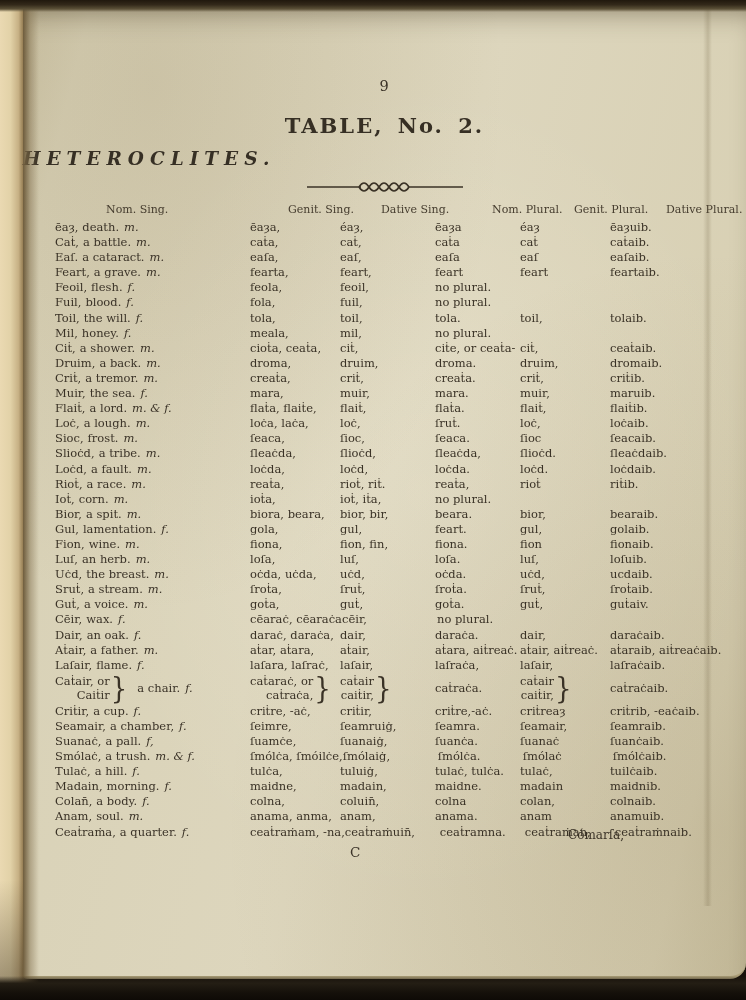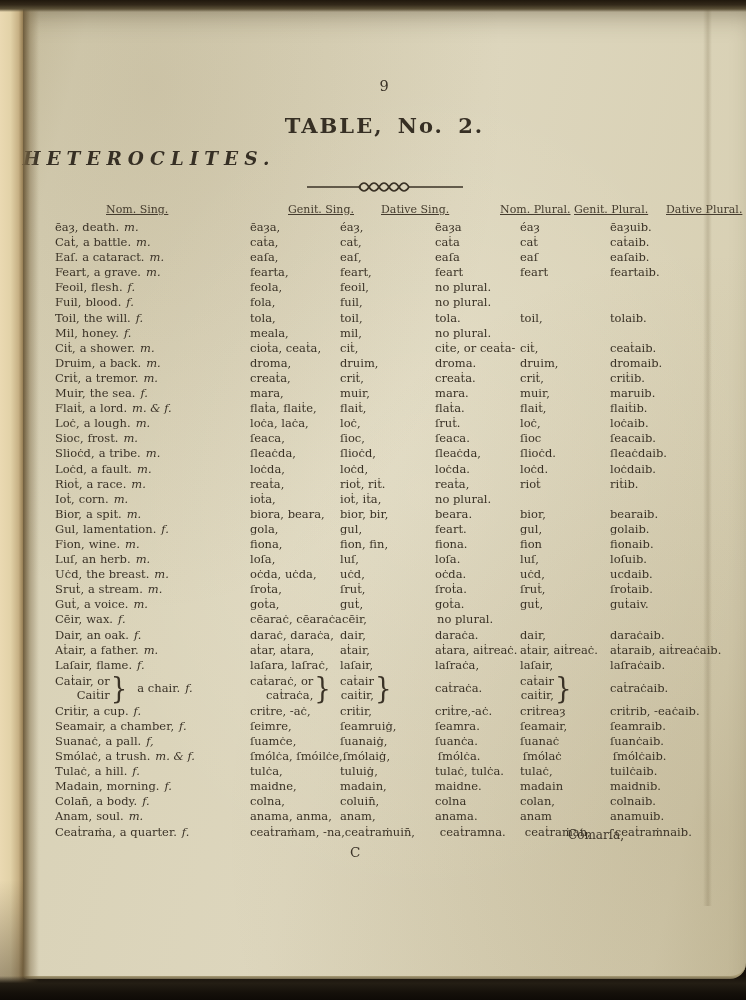--- a/index.html
+++ b/index.html
@@ -63,25 +63,25 @@
   .grammar-table{margin-left:32px;margin-top:7px;}
   .tr{display:flex;line-height:15.1px;font-size:11.5px;}
   .c{flex:0 0 auto;white-space:nowrap;}
   .c1{min-width:195px;}
   .c2{min-width:90px;}
   .c3{min-width:95px;}
   .c4{min-width:85px;}
   .c5{min-width:90px;}
   .c6{min-width:112px;}
   .head{font-size:11px;color:#453c2e;line-height:17px;margin-bottom:2px;}
-  .head .c{position:relative;text-decoration:underline;}
+  .head .c{position:relative;}
   .head .h1{padding-left:51px;}
   .head .h2{left:-13px;}
   .head .h3{left:-10px;}
-  .head .h4{left:14px;}
+  .head .h4{left:6px;}
   .head .h5{left:3px;}
   .head .h6{left:5px;}
   .ga{font-family:"DejaVu Serif","DejaVu Sans",serif;color:#3a3226;}
   .ro{margin-left:4px;}
   .it{font-style:italic;margin-left:5px;}
   
   .brace-row{display:flex;align-items:center;height:31px;font-size:11.5px;}
   .stack{display:flex;flex-direction:column;line-height:14.5px;white-space:nowrap;align-items:flex-end;}
   .bracewrap{display:flex;align-items:center;}
   .brace{font-size:26px;line-height:26px;transform:scaleY(1.15);margin:0 1px;color:#3a3226;}

